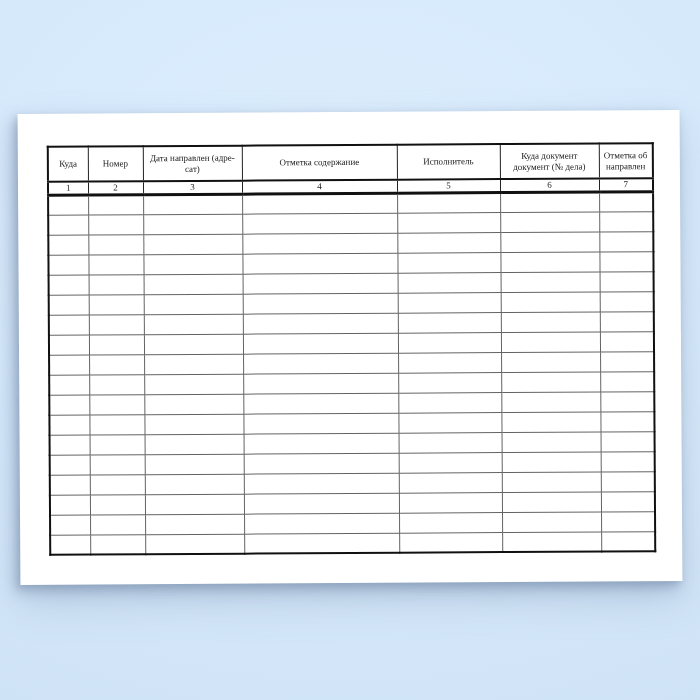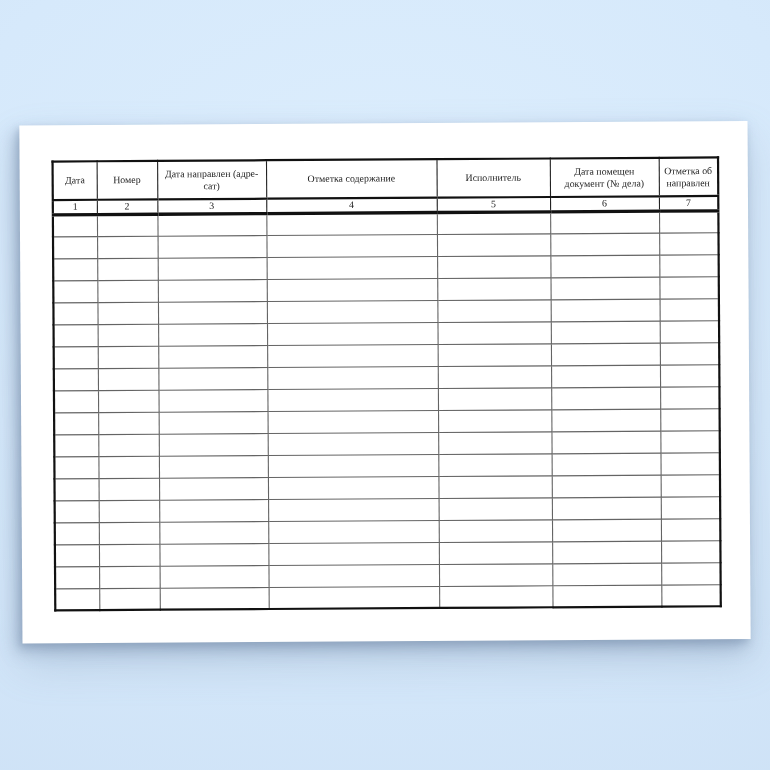--- a/index.html
+++ b/index.html
@@ -75,26 +75,26 @@
         <col style="width:40px">
         <col style="width:55px">
         <col style="width:99px">
         <col style="width:155px">
         <col style="width:103px">
         <col style="width:99px">
         <col style="width:54px">
       </colgroup>
       <thead>
         <tr class="header-row" id="header-row">
-            <td>Дата</td>
+            <td>Куда</td>
             <td>Номер</td>
             <td>Дата направлен (адре-сат)</td>
             <td>Отметка содержание</td>
             <td>Исполнитель</td>
-            <td>Дата помещен документ (№ дела)</td>
+            <td>Куда документ документ (№ дела)</td>
             <td>Отметка об направлен</td>
           </tr>
         <tr class="number-row" id="number-row">
             <td>1</td>
             <td>2</td>
             <td>3</td>
             <td>4</td>
             <td>5</td>
             <td>6</td>
             <td>7</td>

